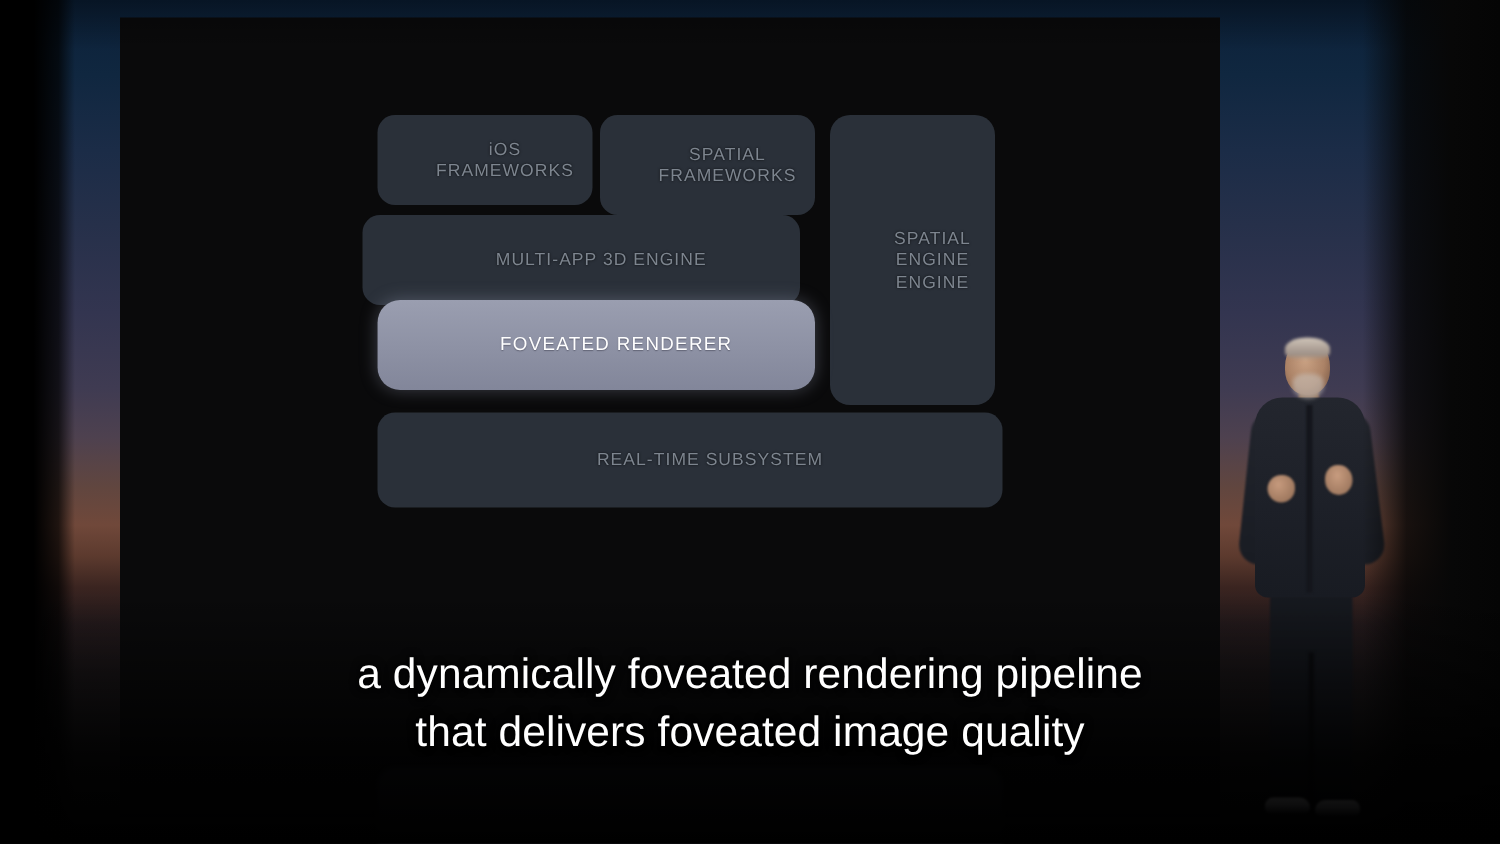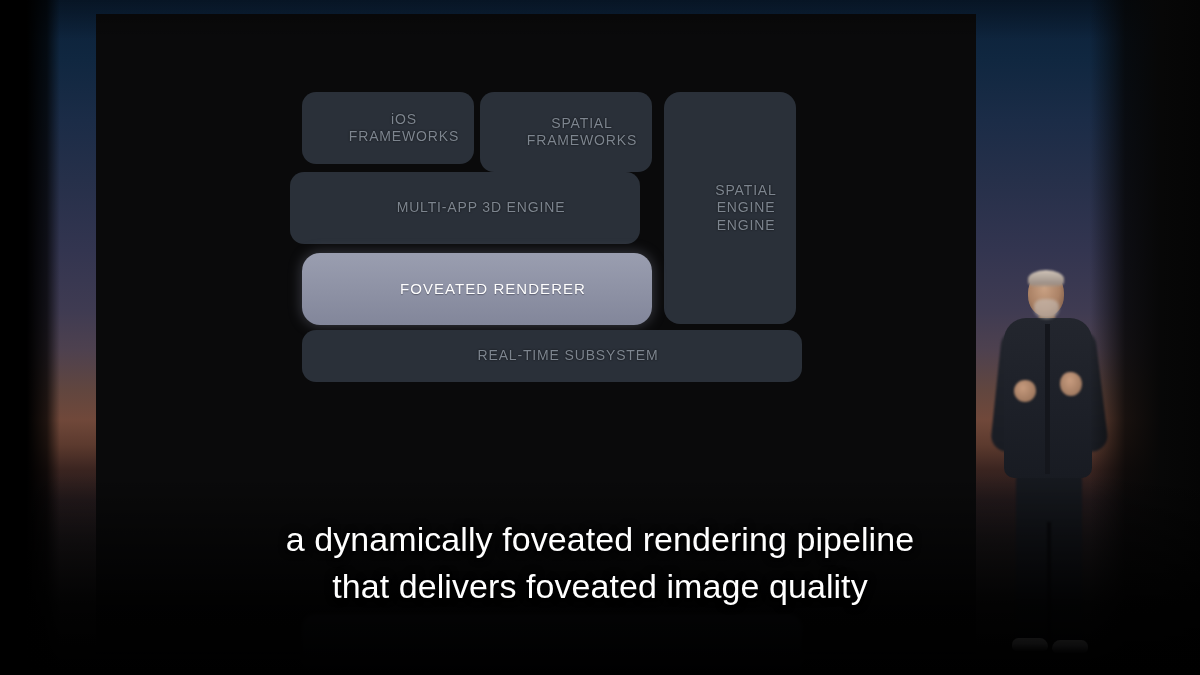--- a/index.html
+++ b/index.html
@@ -197,22 +197,22 @@
     font-size:15px;
     letter-spacing:0.07em;
     text-shadow:0 1px 1px rgba(40,40,55,0.45);
   }
 
   #b-ios        { left:206px; top:78px;  width:172px; height:72px; }
   #b-spatialfw  { left:384px; top:78px;  width:172px; height:80px; }
   #b-audio      { left:568px; top:78px;  width:132px; height:232px;
                   border-radius:16px; }
   #b-3d         { left:194px; top:158px; width:350px; height:72px; }
-  #b-fov        { left:206px; top:239px; width:350px; height:72px; border-radius:18px; }
-  #b-rts        { left:206px; top:316px; width:500px; height:52px; }
+  #b-fov        { left:206px; top:226px; width:350px; height:72px; border-radius:18px; }
+  #b-rts        { left:206px; top:316px; width:500px; height:76px; }
   #b-coreos     { left:206px; top:394px; width:500px; height:72px; }
   #b-partial    { left:206px; top:600px; width:500px; height:72px;
                   background:#1a1d23; filter:blur(1.6px); opacity:0.85; }
 
   
   #caption {
     position:absolute;
     left:0; top:516px;
     width:1200px;
     text-align:center;

